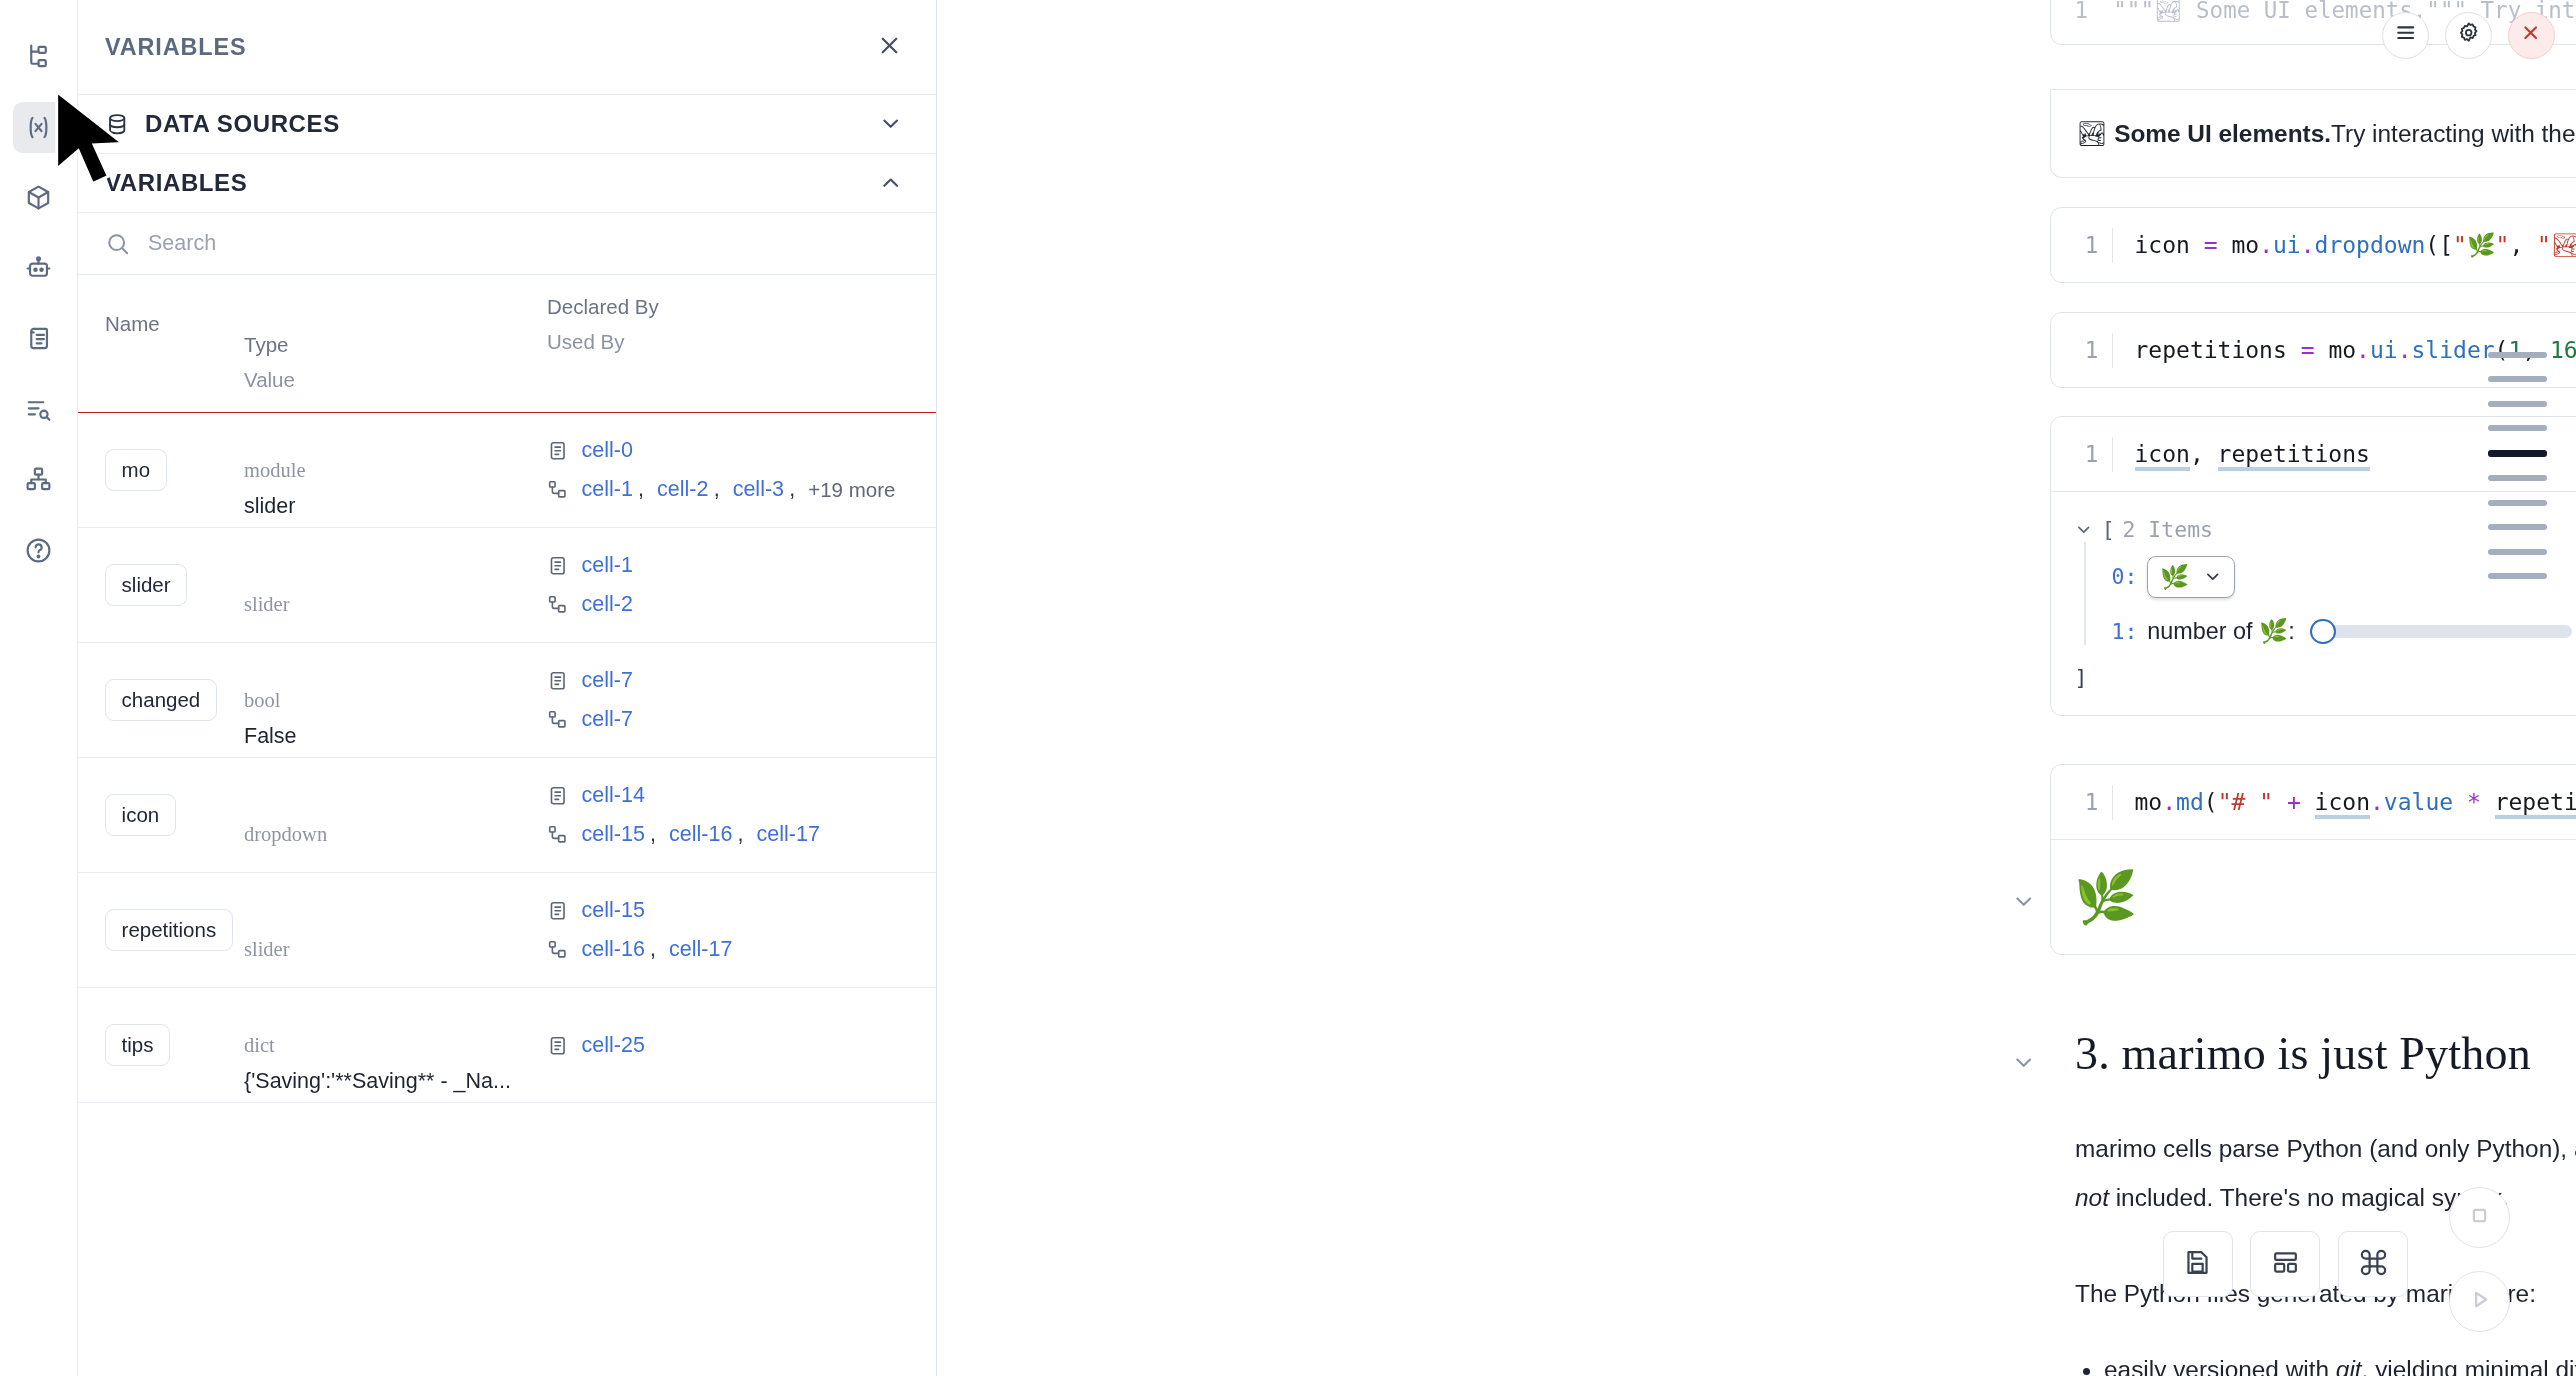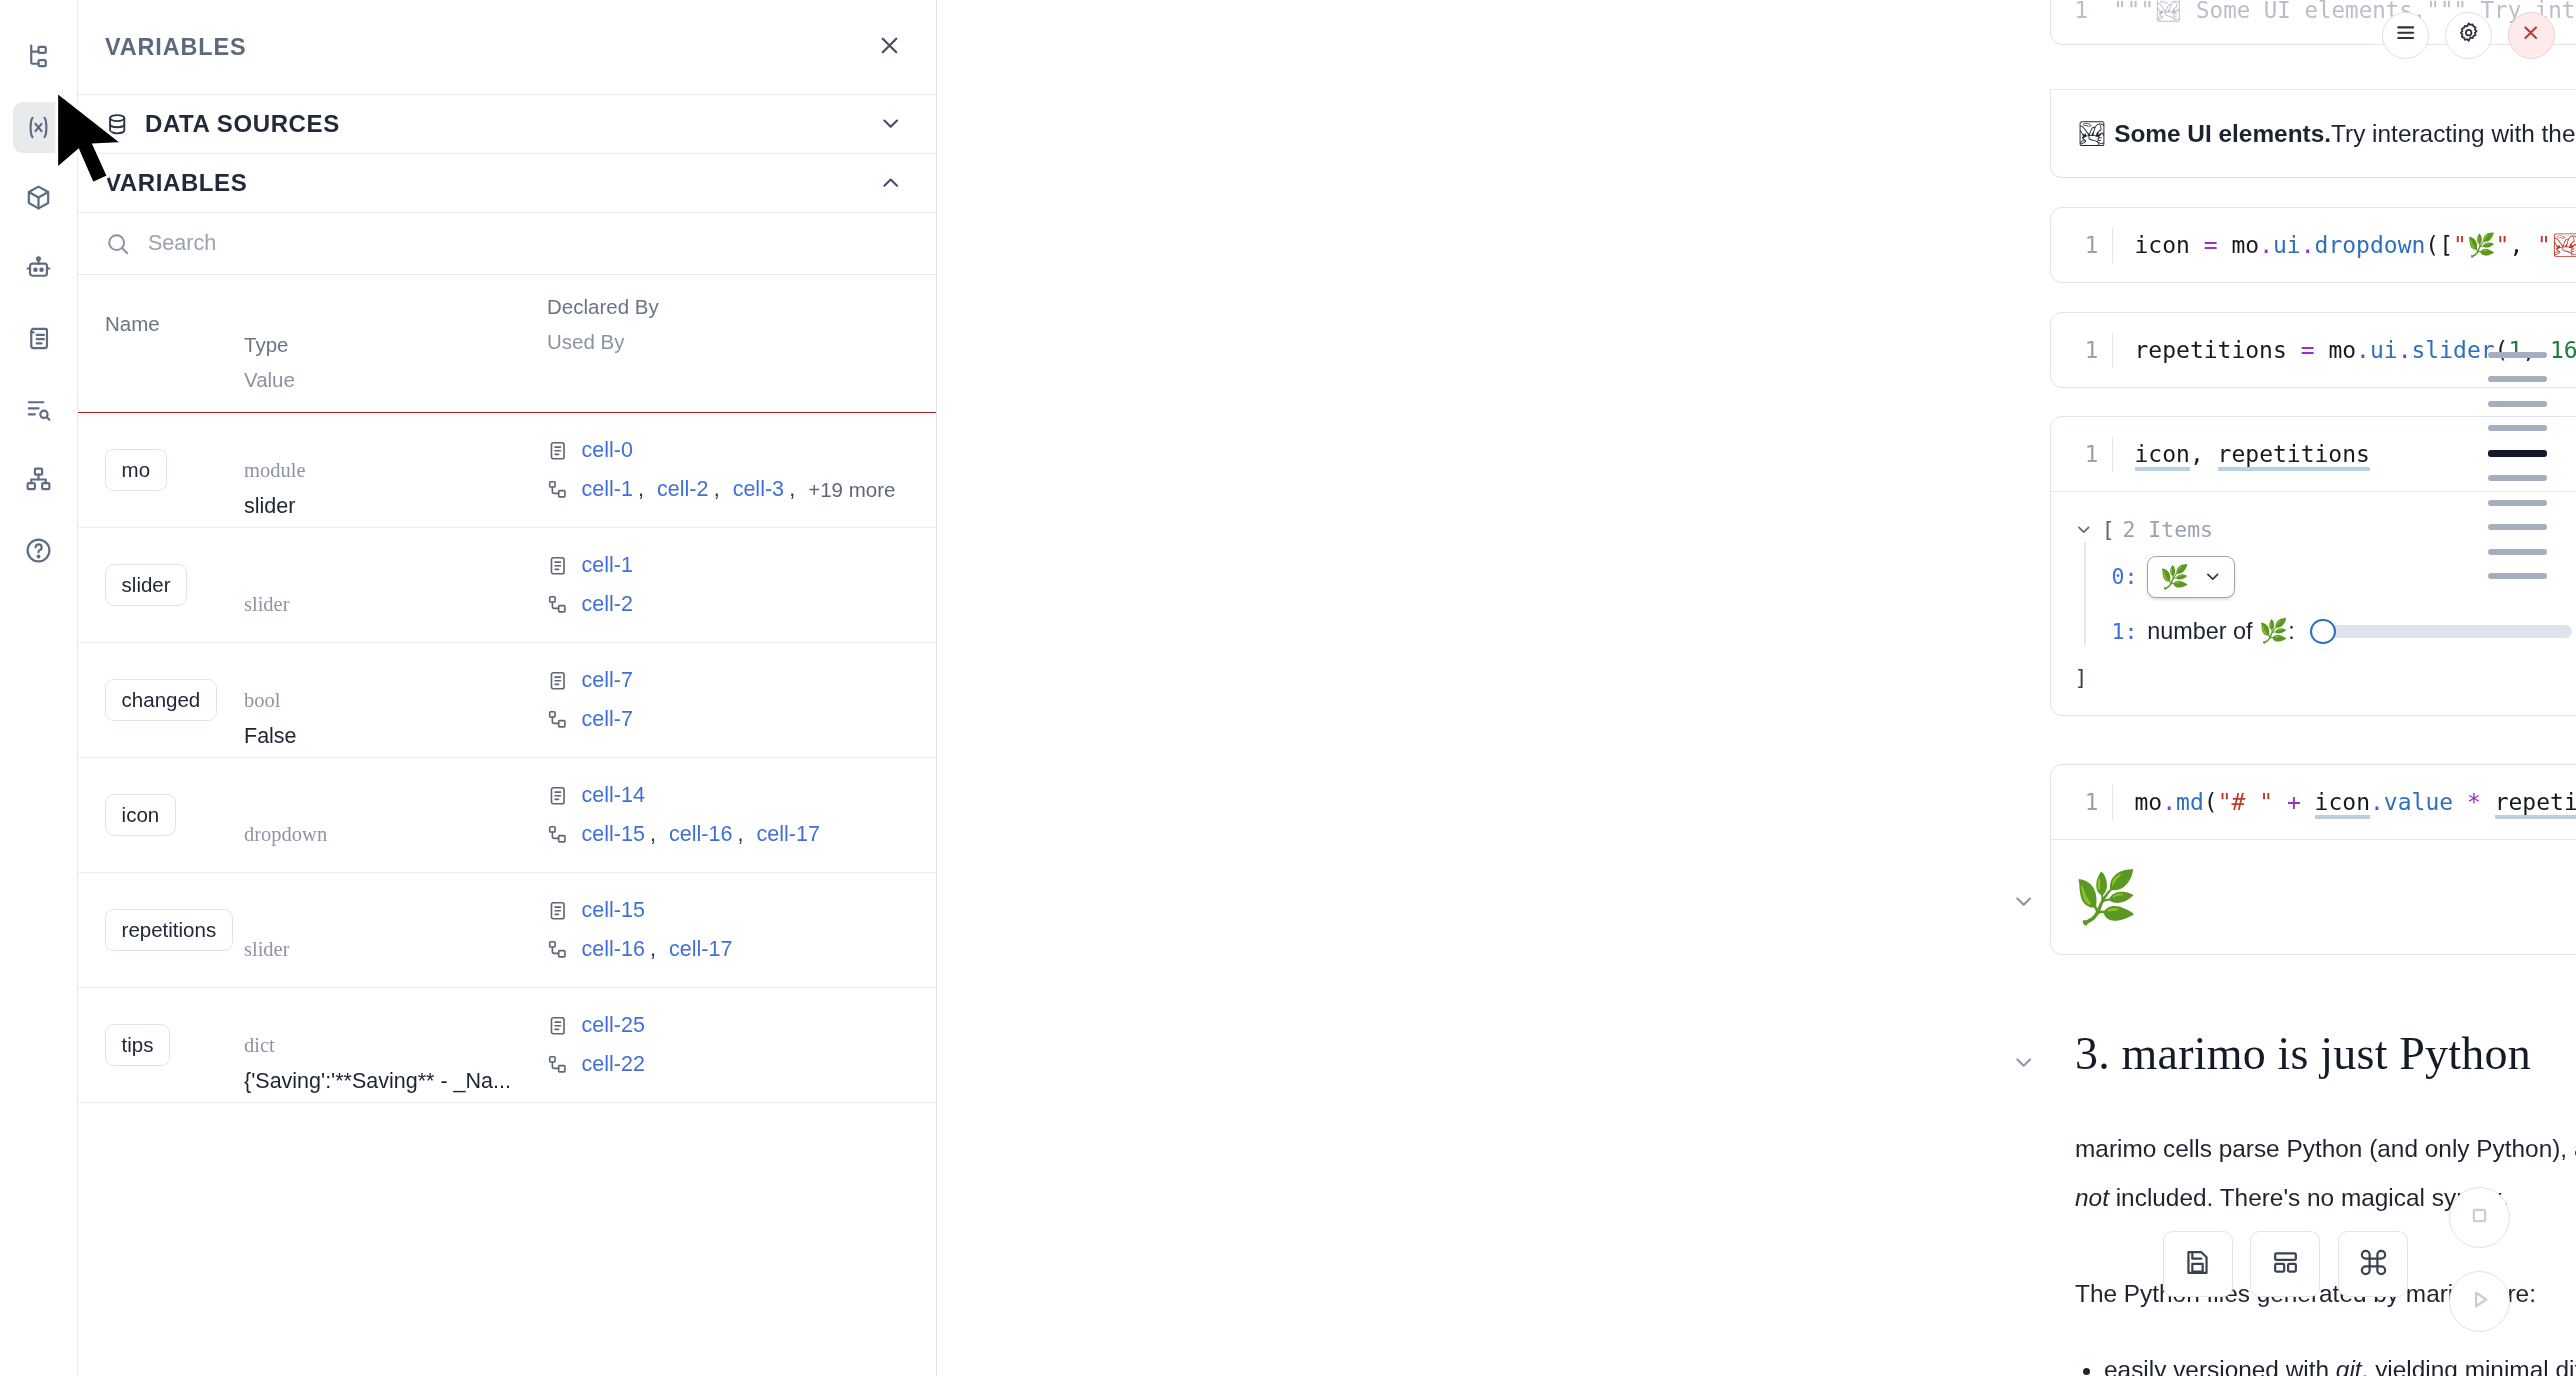--- a/index.html
+++ b/index.html
@@ -594,30 +594,20 @@
             </div>
             <div class="col-decl">
               <div class="cellline">
                 <span class="ci">
                   <svg viewBox="0 0 24 24" fill="none" stroke="currentColor" stroke-width="1.8" stroke-linecap="round" stroke-linejoin="round">
                     <rect x="5" y="3" width="14" height="18" rx="2"></rect>
                     <path d="M9 8h6M9 12h6M9 16h4"></path>
                   </svg>
                 </span>
                 <span class="celllink">cell-25</span>
-              </div>
-              <div class="cellline">
-                <span class="ci">
-                  <svg viewBox="0 0 24 24" fill="none" stroke="currentColor" stroke-width="1.8" stroke-linecap="round" stroke-linejoin="round">
-                    <rect x="3" y="3" width="6" height="6" rx="1"></rect>
-                    <rect x="13" y="13" width="7" height="7" rx="1"></rect>
-                    <path d="M6 9v5a2 2 0 0 0 2 2h5"></path>
-                  </svg>
-                </span>
-                <span class="celllink">cell-22</span>
               </div>
             </div>
           </div>
         </div>
     </div>
   </div>
 
   <div class="notebook">
 
     <div class="cell-top">

